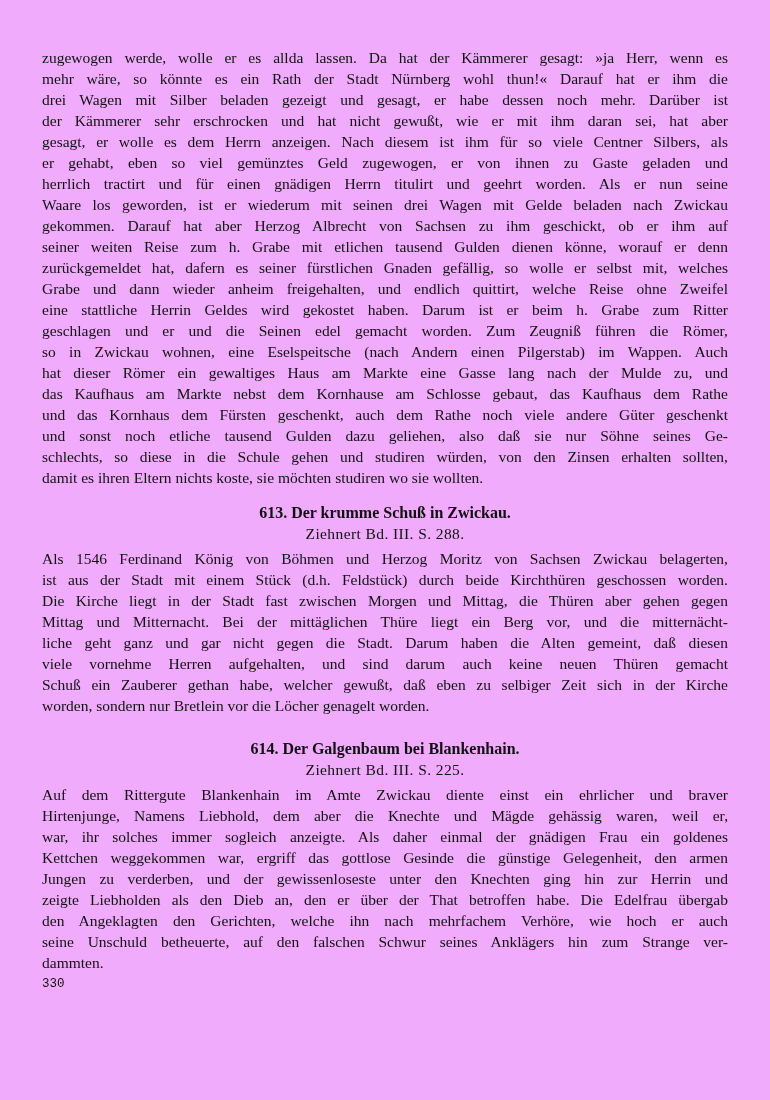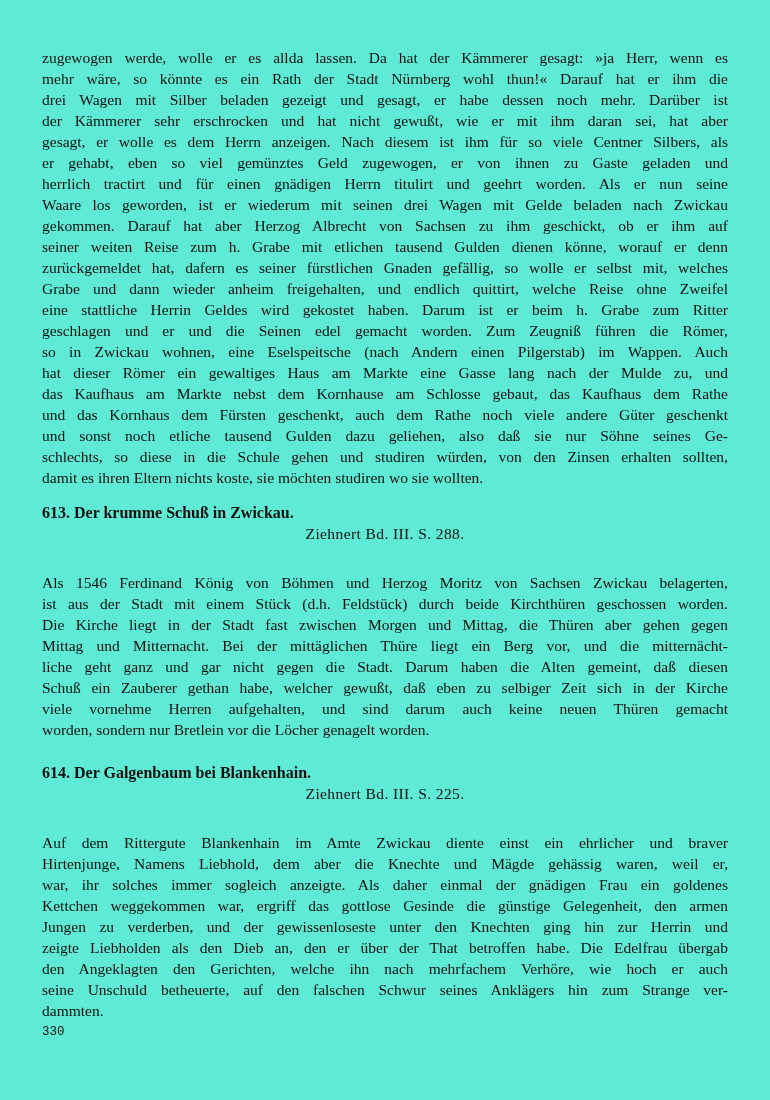--- a/index.html
+++ b/index.html
@@ -6,21 +6,21 @@
     margin: 0;
     padding: 0;
     background: #ffffff;
     color: #111111;
     font-family: "Liberation Serif", "DejaVu Serif", serif;
   }
   .page {
     position: relative;
     width: 770px;
     height: 1100px;
-    background: #5eead4;
+    background: #f0abfc;
     overflow: hidden;
   }
   .text-block {
     position: absolute;
     left: 42px;
     top: 47px;
     width: 686px;
   }
   .para {
     font-size: 15.5px;
@@ -34,32 +34,33 @@
     overflow: hidden;
     white-space: normal;
   }
   .para .line.last {
     text-align: left;
     text-align-last: left;
   }
   .heading {
     font-size: 16px;
     font-weight: bold;
+    text-align: center;
     margin: 0;
     line-height: 21px;
   }
   .heading-1 { margin-top: 14px; }
   .heading-2 { margin-top: 22px; }
   .source {
     font-size: 15.5px;
     text-align: center;
     line-height: 21px;
     letter-spacing: 0.4px;
   }
-  .para-after-source { margin-top: 28px; }
+  .para-after-source { margin-top: 4px; }
   .folio {
     font-size: 12.5px;
     margin-top: 3px;
     text-align: left;
     line-height: 16px;
     font-family: Liberation Mono, monospace;
   }
 </style>
 </head>
 <body>
@@ -94,22 +95,22 @@
     <div class="heading heading-1">613. Der krumme Schuß in Zwickau.</div>
 
     <div class="source">Ziehnert Bd. III. S. 288.</div>
 
     <div class="para para-after-source">
         <div class="line">Als 1546 Ferdinand König von Böhmen und Herzog Moritz von Sachsen Zwickau belagerten,</div>
         <div class="line">ist aus der Stadt mit einem Stück (d.h. Feldstück) durch beide Kirchthüren geschossen worden.</div>
         <div class="line">Die Kirche liegt in der Stadt fast zwischen Morgen und Mittag, die Thüren aber gehen gegen</div>
         <div class="line">Mittag und Mitternacht. Bei der mittäglichen Thüre liegt ein Berg vor, und die mitternächt-</div>
         <div class="line">liche geht ganz und gar nicht gegen die Stadt. Darum haben die Alten gemeint, daß diesen</div>
+        <div class="line">viele vornehme Herren aufgehalten, und sind darum auch keine neuen Thüren gemacht</div>
         <div class="line">Schuß ein Zauberer gethan habe, welcher gewußt, daß eben zu selbiger Zeit sich in der Kirche</div>
-        <div class="line">viele vornehme Herren aufgehalten, und sind darum auch keine neuen Thüren gemacht</div>
         <div class="line last">worden, sondern nur Bretlein vor die Löcher genagelt worden.</div>
       </div>
 
     <div class="heading heading-2">614. Der Galgenbaum bei Blankenhain.</div>
 
     <div class="source">Ziehnert Bd. III. S. 225.</div>
 
     <div class="para para-after-source">
         <div class="line">Auf dem Rittergute Blankenhain im Amte Zwickau diente einst ein ehrlicher und braver</div>
         <div class="line">Hirtenjunge, Namens Liebhold, dem aber die Knechte und Mägde gehässig waren, weil er,</div>

